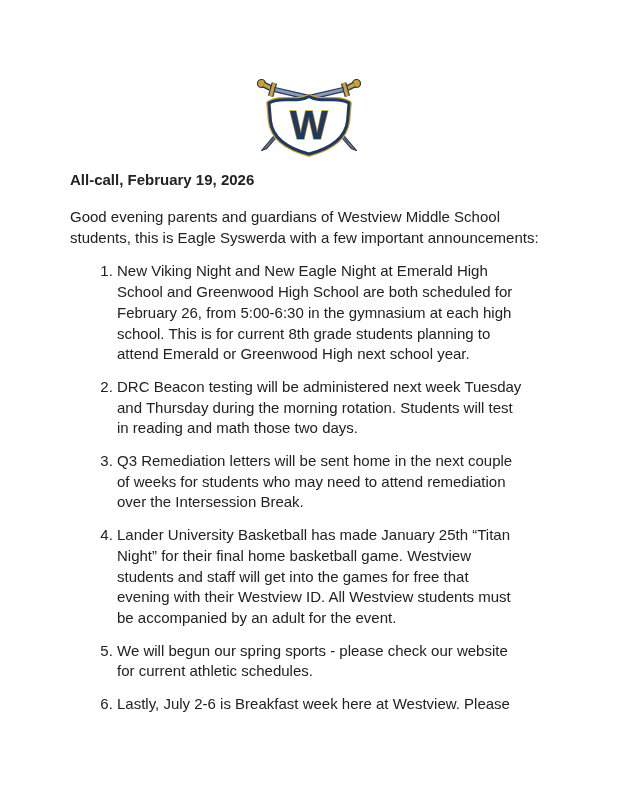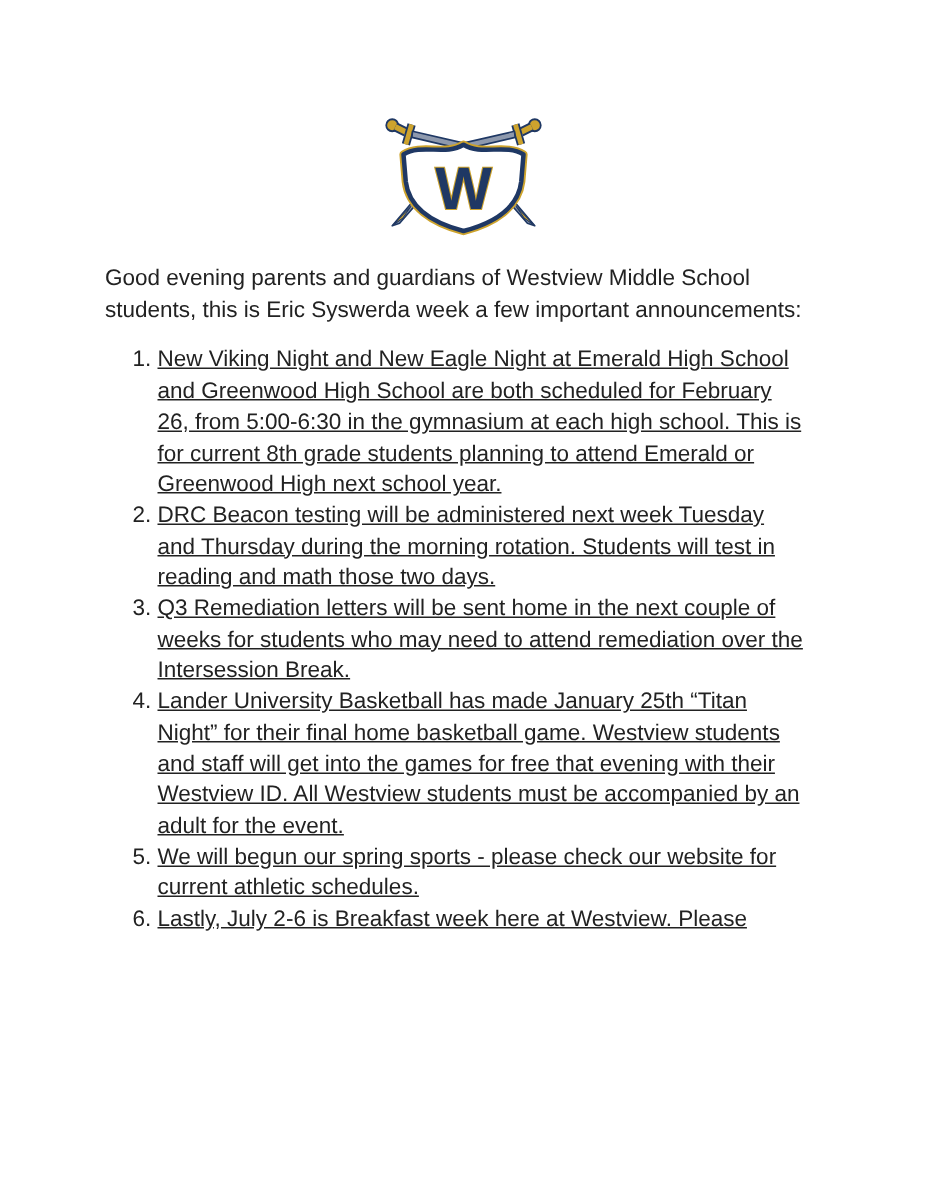--- a/index.html
+++ b/index.html
@@ -38,23 +38,22 @@
   .intro {
     margin: 17px 0 0 0;
     width: 470px;
   }
   ol.announcements {
     margin: 13px 0 0 0;
     padding: 0 0 0 35px;
     width: 432px;
   }
   ol.announcements li {
-    margin: 0;
+    margin: 12px;
     padding: 0;
-    text-decoration: underline;
   }
 </style>
 </head>
 <body>
 
 <div class="page">
 
   <svg class="crest" viewBox="0 0 112 88" aria-hidden="true">
     <defs>
       <g id="sword">
@@ -81,22 +80,23 @@
     <g>
 
       <path d="M 16,32 C 28,24.5 44,33 56,25.5 C 68,33 84,24.5 96,32 L 94.5,50 C 92.5,67 77,77.5 56,83 C 35,77.5 19.5,67 17.5,50 Z" fill="none" stroke="#cda32d" stroke-width="5.5" stroke-linejoin="round"></path>
 
       <path d="M 16,32 C 28,24.5 44,33 56,25.5 C 68,33 84,24.5 96,32 L 94.5,50 C 92.5,67 77,77.5 56,83 C 35,77.5 19.5,67 17.5,50 Z" fill="#ffffff" stroke="#1f3864" stroke-width="3" stroke-linejoin="round"></path>
     </g>
 
     <text x="56" y="68" text-anchor="middle" font-family="Liberation Sans, DejaVu Sans, sans-serif" font-size="40" font-weight="bold" stroke="#cda32d" stroke-width="1.4" paint-order="stroke" fill="#1f3864">W</text>
   </svg>
 
+  <h1 class="doc-title">All-call, February 19, 2026</h1>
 
-  <p class="intro">Good evening parents and guardians of Westview Middle School students, this is Eric Syswerda week a few important announcements:</p>
+  <p class="intro">Good evening parents and guardians of Westview Middle School students, this is Eagle Syswerda with a few important announcements:</p>
 
   <ol class="announcements">
     <li>New Viking Night and New Eagle Night at Emerald High School and Greenwood High School are both scheduled for February 26, from 5:00-6:30 in the gymnasium at each high school. This is for current 8th grade students planning to attend Emerald or Greenwood High next school year.</li>
     <li>DRC Beacon testing will be administered next week Tuesday and Thursday during the morning rotation. Students will test in reading and math those two days.</li>
     <li>Q3 Remediation letters will be sent home in the next couple of weeks for students who may need to attend remediation over the Intersession Break.</li>
     <li>Lander University Basketball has made January 25th “Titan Night” for their final home basketball game. Westview students and staff will get into the games for free that evening with their Westview ID. All Westview students must be accompanied by an adult for the event.</li>
     <li>We will begun our spring sports - please check our website for current athletic schedules.</li>
     <li>Lastly, July 2-6 is Breakfast week here at Westview. Please</li>
   </ol>
 

